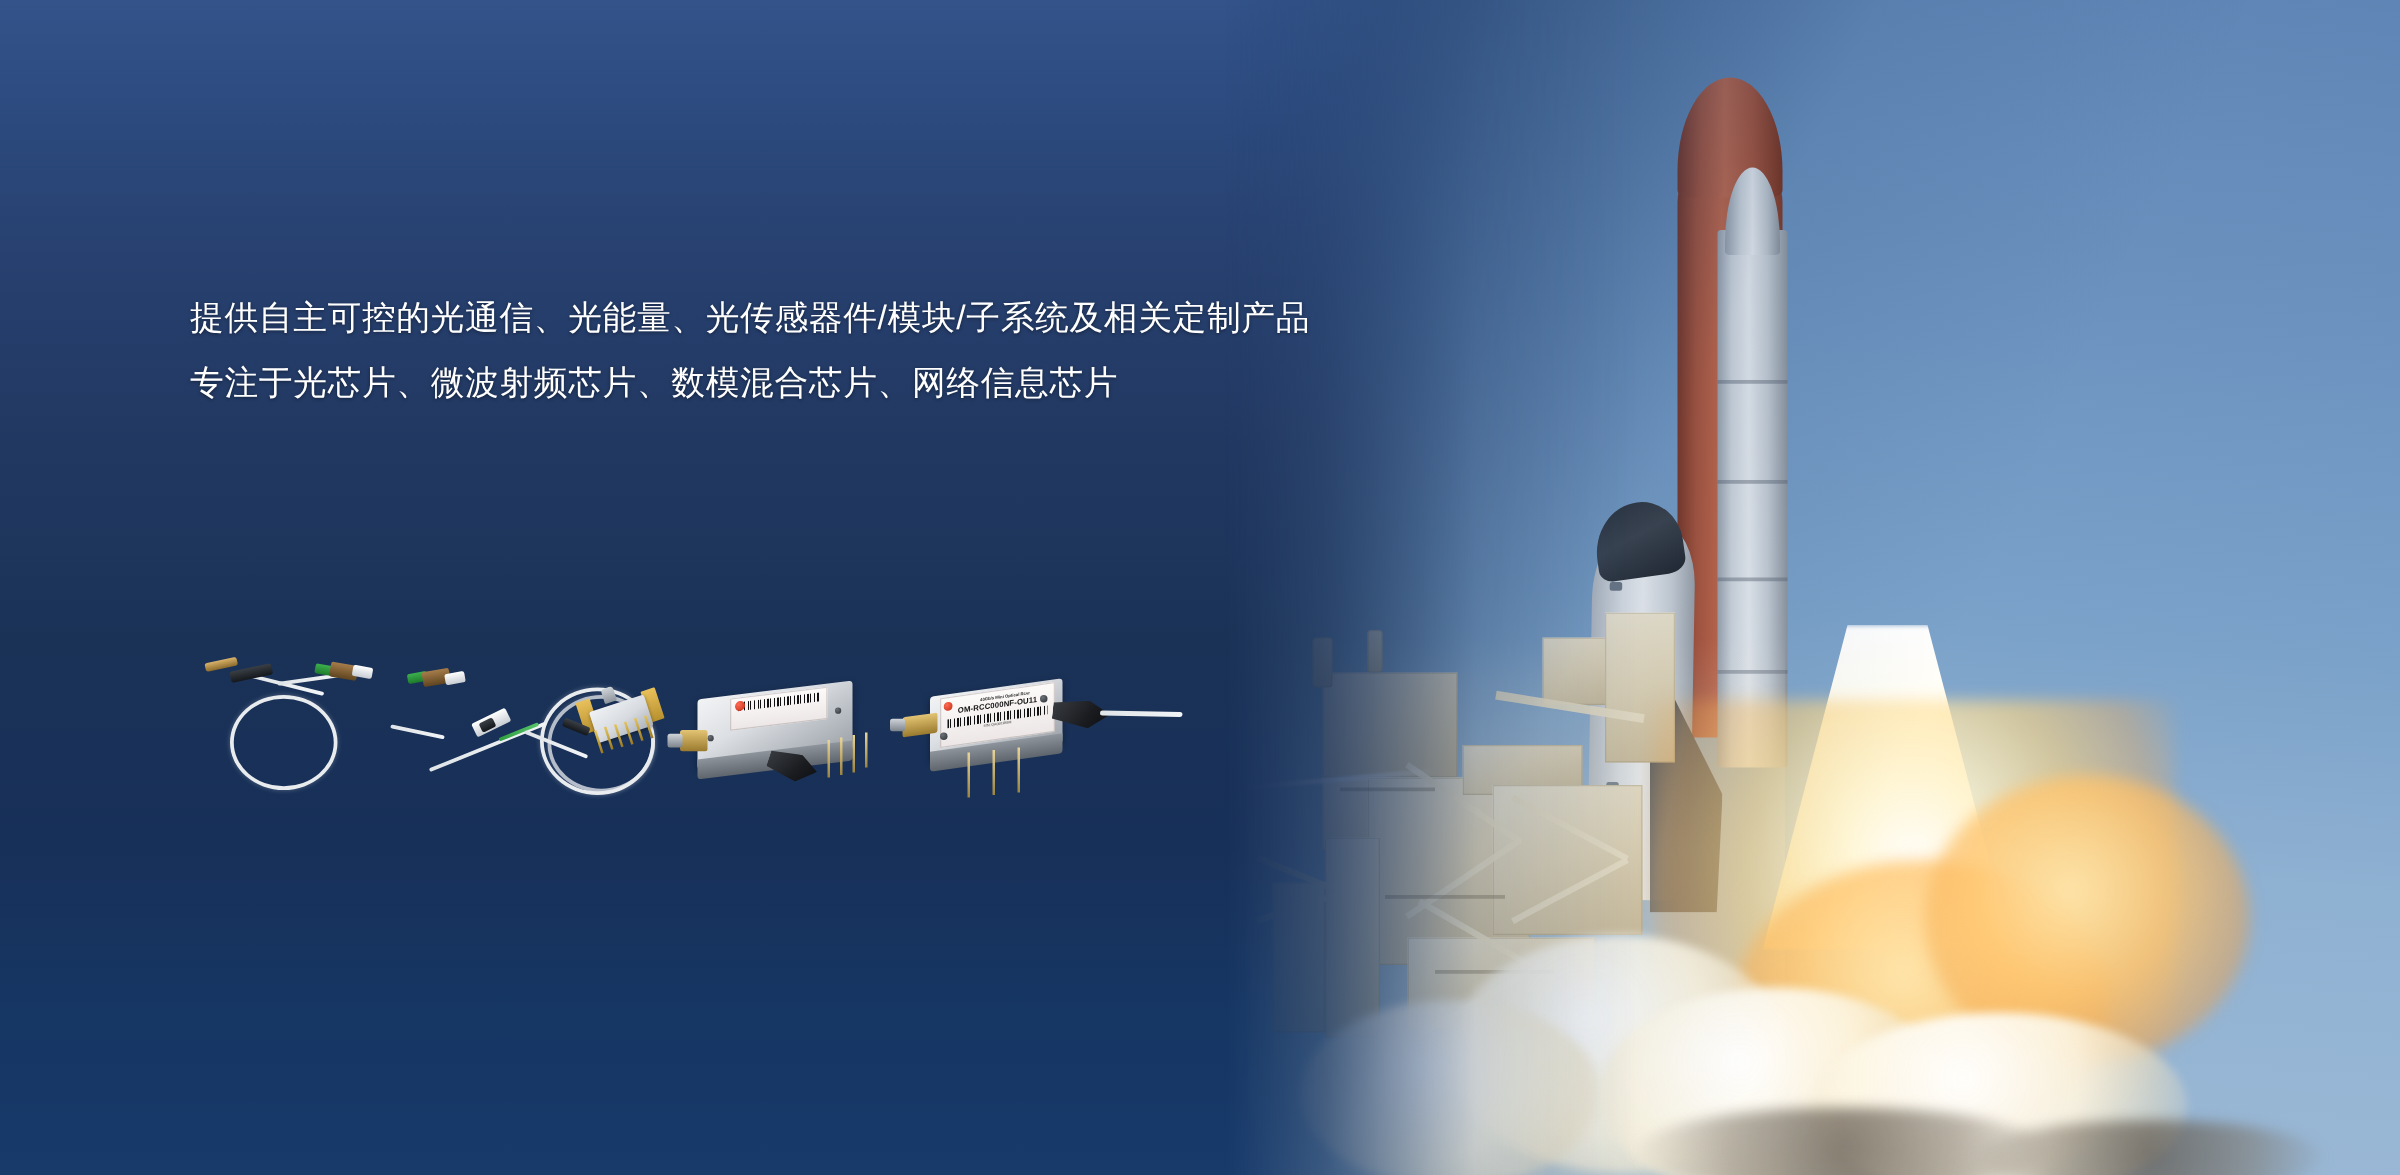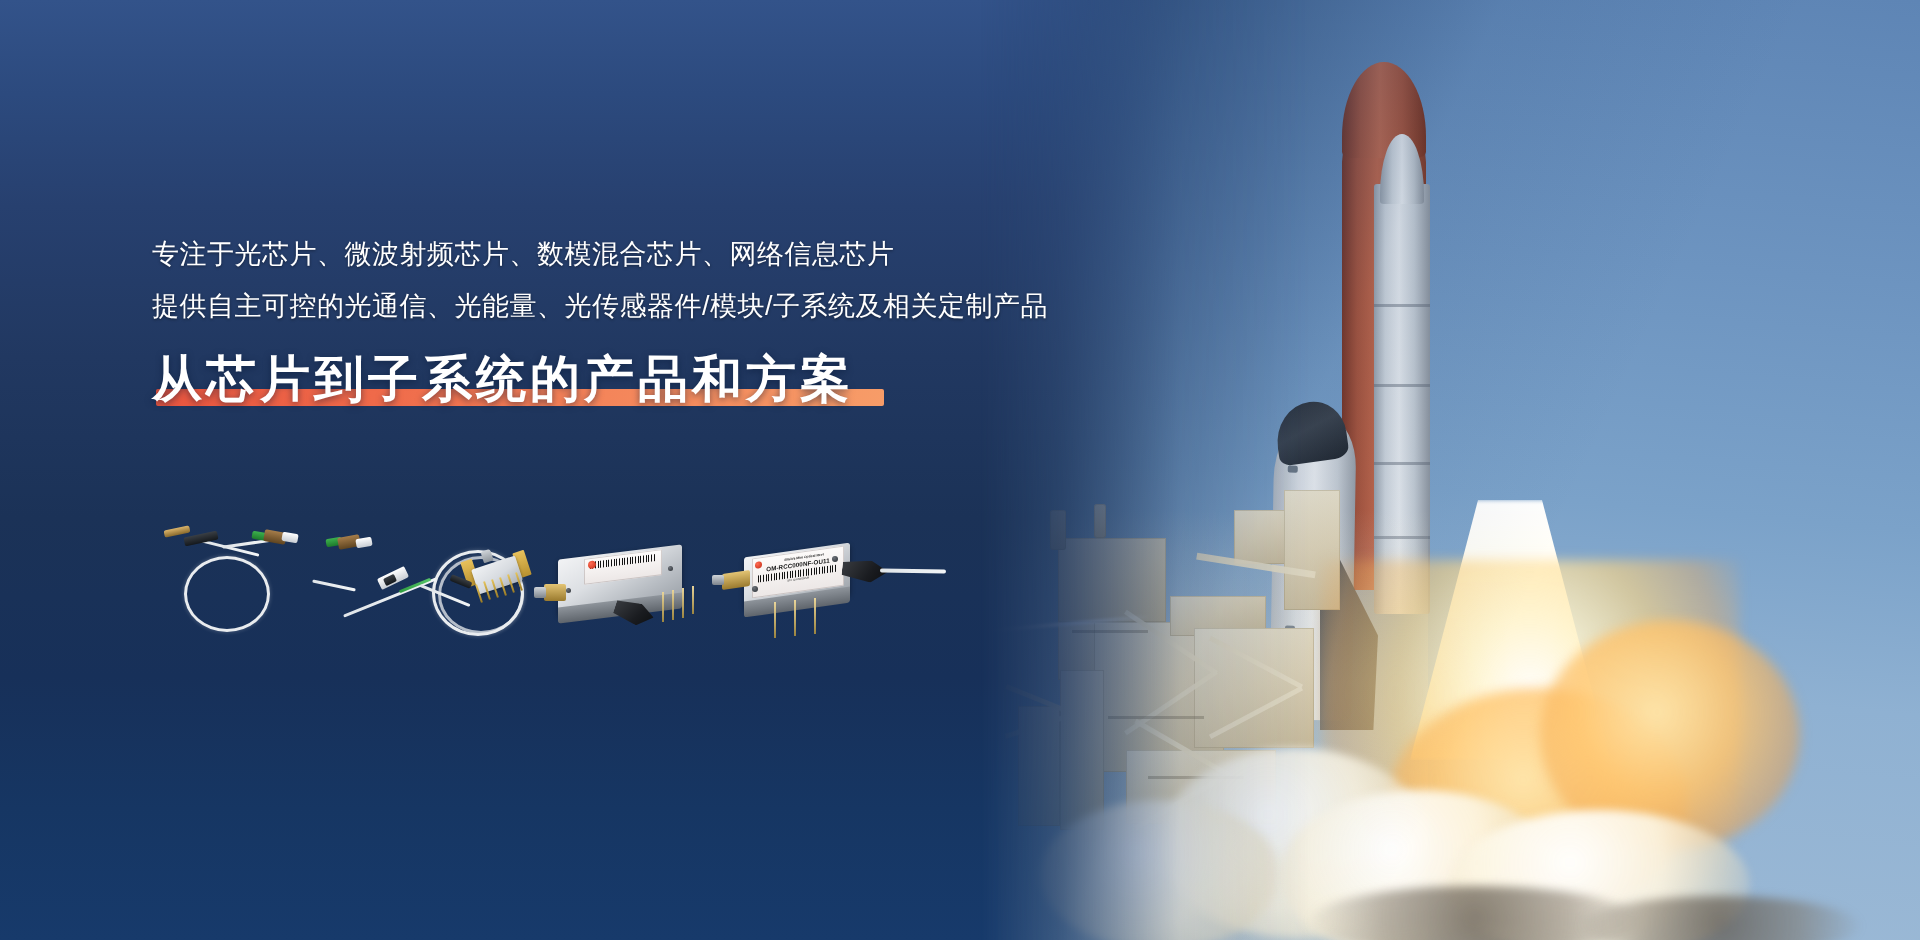--- a/index.html
+++ b/index.html
@@ -314,27 +314,23 @@
     <div class="smoke" style="left:470px; top:810px; width:300px; height:150px;"></div>
     <div class="smoke-d" style="left:330px; top:886px; width:330px; height:70px;"></div>
     <div class="smoke-d" style="left:600px; top:896px; width:280px; height:60px;"></div>
 
     <div class="contrail"></div>
 
     <div class="photo-tint"></div>
   </div>
 
   <div class="copy">
+    <div class="sub">提供自主可控的光通信、光能量、光传感器件/模块/子系统及相关定制产品</div>
     <div class="sub">专注于光芯片、微波射频芯片、数模混合芯片、网络信息芯片</div>
-    <div class="sub">提供自主可控的光通信、光能量、光传感器件/模块/子系统及相关定制产品</div>
-
-    <div class="headline-wrap">
-      <div class="headline-bar"></div>
-      <div class="headline">从芯片到子系统的产品和方案</div>
-    </div>
+
   </div>
 
   <div class="products">
 
     <div class="prod" style="left:0; top:0; width:150px; height:120px;">
       <div class="loop" style="left:32px; top:36px; width:86px; height:76px;"></div>
       <div class="fiber" style="left:44px; top:26px; width:64px; transform:rotate(14deg);"></div>
       <div class="fiber" style="left:70px; top:22px; width:52px; transform:rotate(-8deg);"></div>
       <div class="conn-body conn-dark" style="left:32px; top:14px; width:34px; height:9px; transform:rotate(-12deg);"></div>
       <div class="conn-body conn-gold" style="left:12px; top:8px; width:26px; height:7px; transform:rotate(-12deg);"></div>

